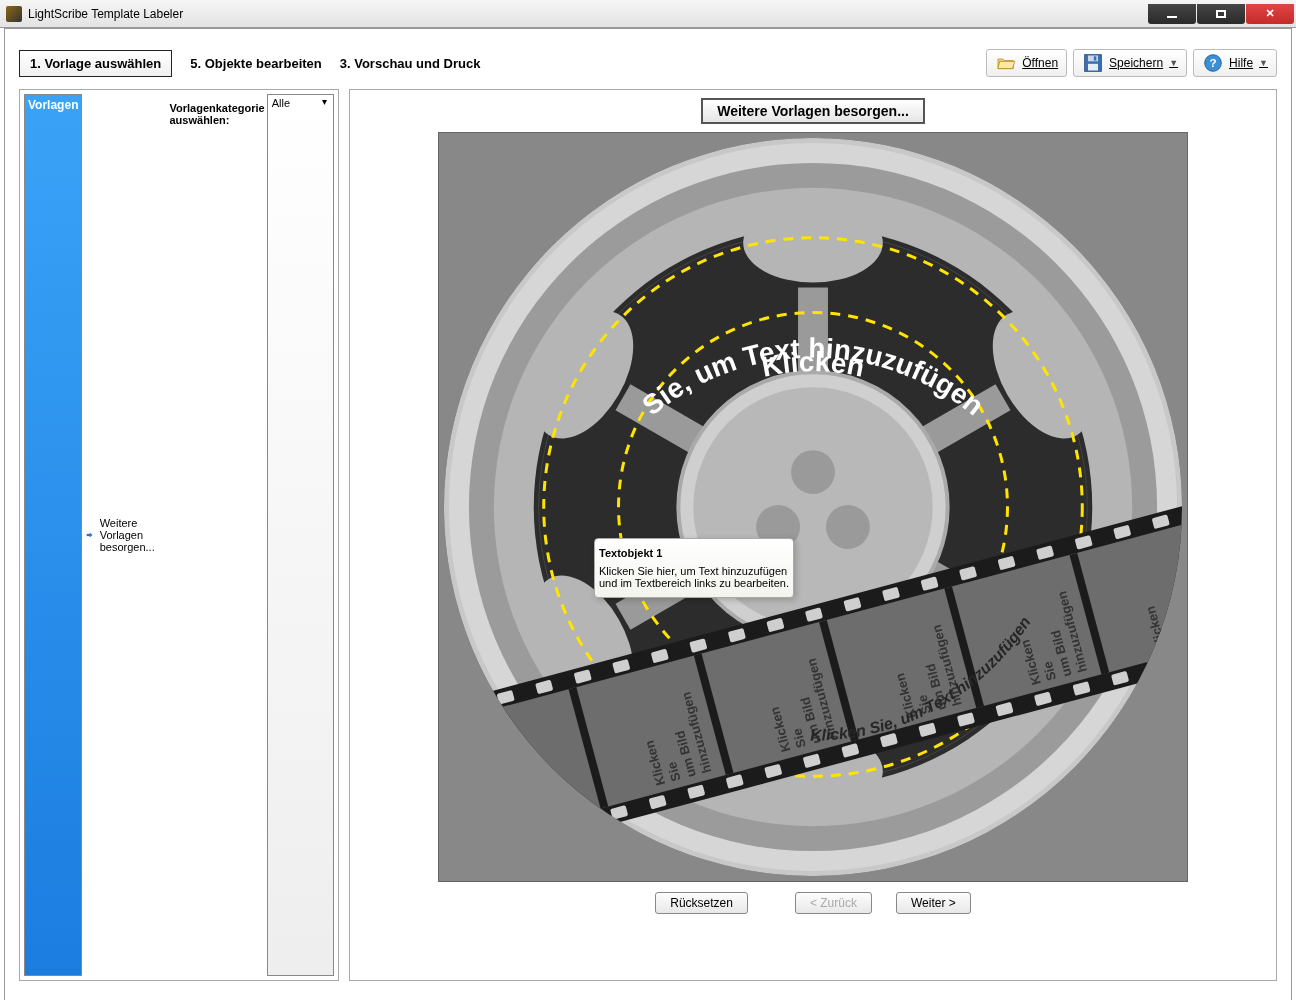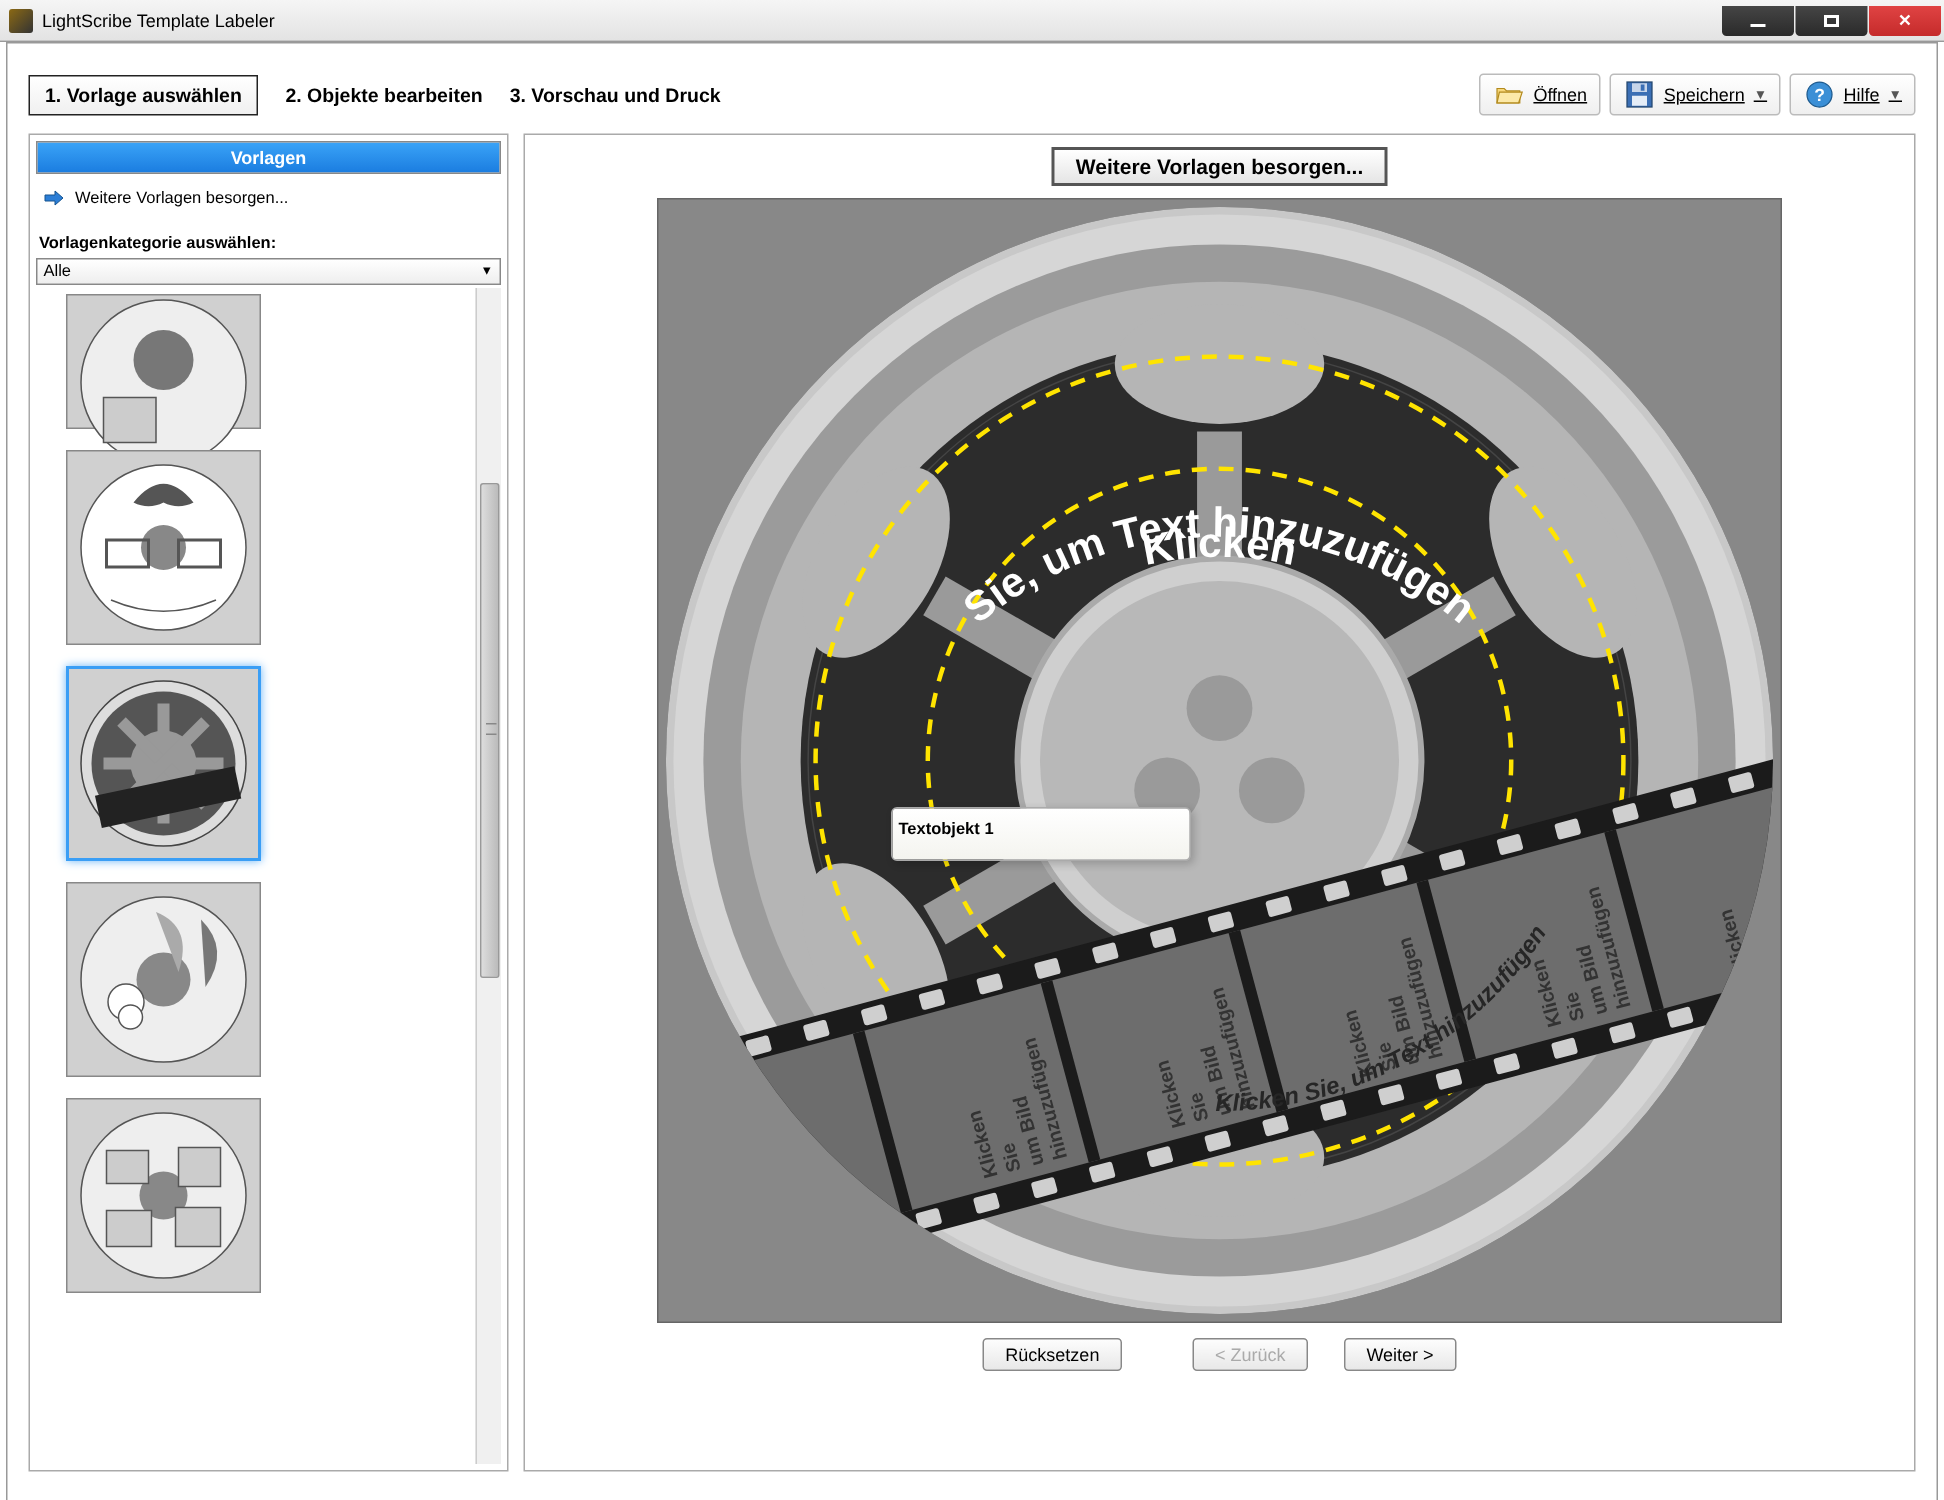--- a/index.html
+++ b/index.html
@@ -27,21 +27,21 @@
 .spacer { flex: 1; }
 .tbtn { display: flex; align-items: center; border: 1px solid #bbb; background: linear-gradient(#fff,#efefef); padding: 3px 8px; margin-left: 6px; font-size: 12px; border-radius: 3px; cursor: pointer; text-decoration: underline; }
 .tbtn-icon { width: 22px; height: 20px; margin-right: 5px; display:flex; align-items:center; justify-content:center;}
 .tbtn-drop { margin-left:6px; font-size:9px; color:#555;}
 .folder-svg{width:20px;height:16px;}
 .disk-svg{width:20px;height:20px;}
 .help-svg{width:20px;height:20px;}
 
 
 .main { display:flex; margin-top:6px; height: 892px; }
-.sidebar { width: 320px; border:1px solid #aaa; background:#fff; padding:4px; display:flex; flex-direction:column;}
+.sidebar { width: 320px; border:1px solid #aaa; background:#fff; padding:4px; display:flex; flex-direction:row;}
 .sidehead { background: linear-gradient(#3aa3f7,#1b7de0); color:#fff; text-align:center; font-size:12px; font-weight:bold; padding:3px; border:1px solid #888;}
 .sidelink { display:flex; align-items:center; margin:8px 4px; font-size:11px; color:#000;}
 .arrow-blue{width:16px;height:16px;margin-right:6px;}
 .sidelabel{font-size:11px;font-weight:bold;margin:8px 2px 4px;}
 .catsel{width:100%;border:1px solid #888;background:linear-gradient(#fff,#eee);font-size:11px;padding:2px 4px;position:relative;}
 .catsel::after{content:"▾";position:absolute;right:6px;top:1px;font-size:10px;}
 .thumbs{flex:1;overflow:hidden;position:relative;margin-top:2px;}
 .thumb-col{display:flex;flex-direction:column;gap:14px;padding:4px 0 0 20px;width:200px;}
 .thumb{width:130px;height:130px;border:1px solid #888;background:#d0d0d0;display:flex;align-items:center;justify-content:center;}
 .thumb.selected{border:2px solid #3a9ef5;box-shadow:0 0 6px #6cb6f7;}
@@ -79,21 +79,21 @@
     <div class="win-btn win-min"></div>
     <div class="win-btn win-max"></div>
     <div class="win-btn win-close"></div>
   </div>
 </div>
 
 <div class="outer">
 
   <div class="toprow">
     <div class="step-btn">1. Vorlage auswählen</div>
-    <div class="step-txt">2. Objekte bearbeiten</div>
+    <div class="step-txt">5. Objekte bearbeiten</div>
     <div class="step-txt">3. Vorschau und Druck</div>
     <div class="spacer"></div>
     <div class="tbtn">
       <span class="tbtn-icon">
         <svg class="folder-svg" viewBox="0 0 24 20">
             <path fill="#f7d77a" stroke="#b38a1d" d="M2 5h6l2 2h11v10H2z"></path>
             <path fill="#fce9a8" stroke="#b38a1d" d="M4 8h19l-3 9H2z"></path>
           </svg>
       </span>
       <span>Öffnen</span>
@@ -350,20 +350,21 @@
 
           <text font-size="16" font-weight="bold" fill="#262626" font-style="italic">
             <textPath href="#arcBottom" startOffset="68%" text-anchor="middle"><tspan>Klicken Sie, um Text hinzuzufügen</tspan></textPath>
           </text>
           </g>
         </svg>
 
         
         <div class="tooltip">
           <div class="tooltip-title">Textobjekt 1</div>
+          <div>Klicken Sie hier, um Text hinzuzufügen und im Textbereich links zu bearbeiten.</div>
         </div>
       </div>
 
       <div class="footer">
         <div class="navbtn">Rücksetzen</div>
         <div class="navbtn disabled">&lt; Zurück</div>
         <div class="navbtn">Weiter &gt;</div>
       </div>
     </div>
 

